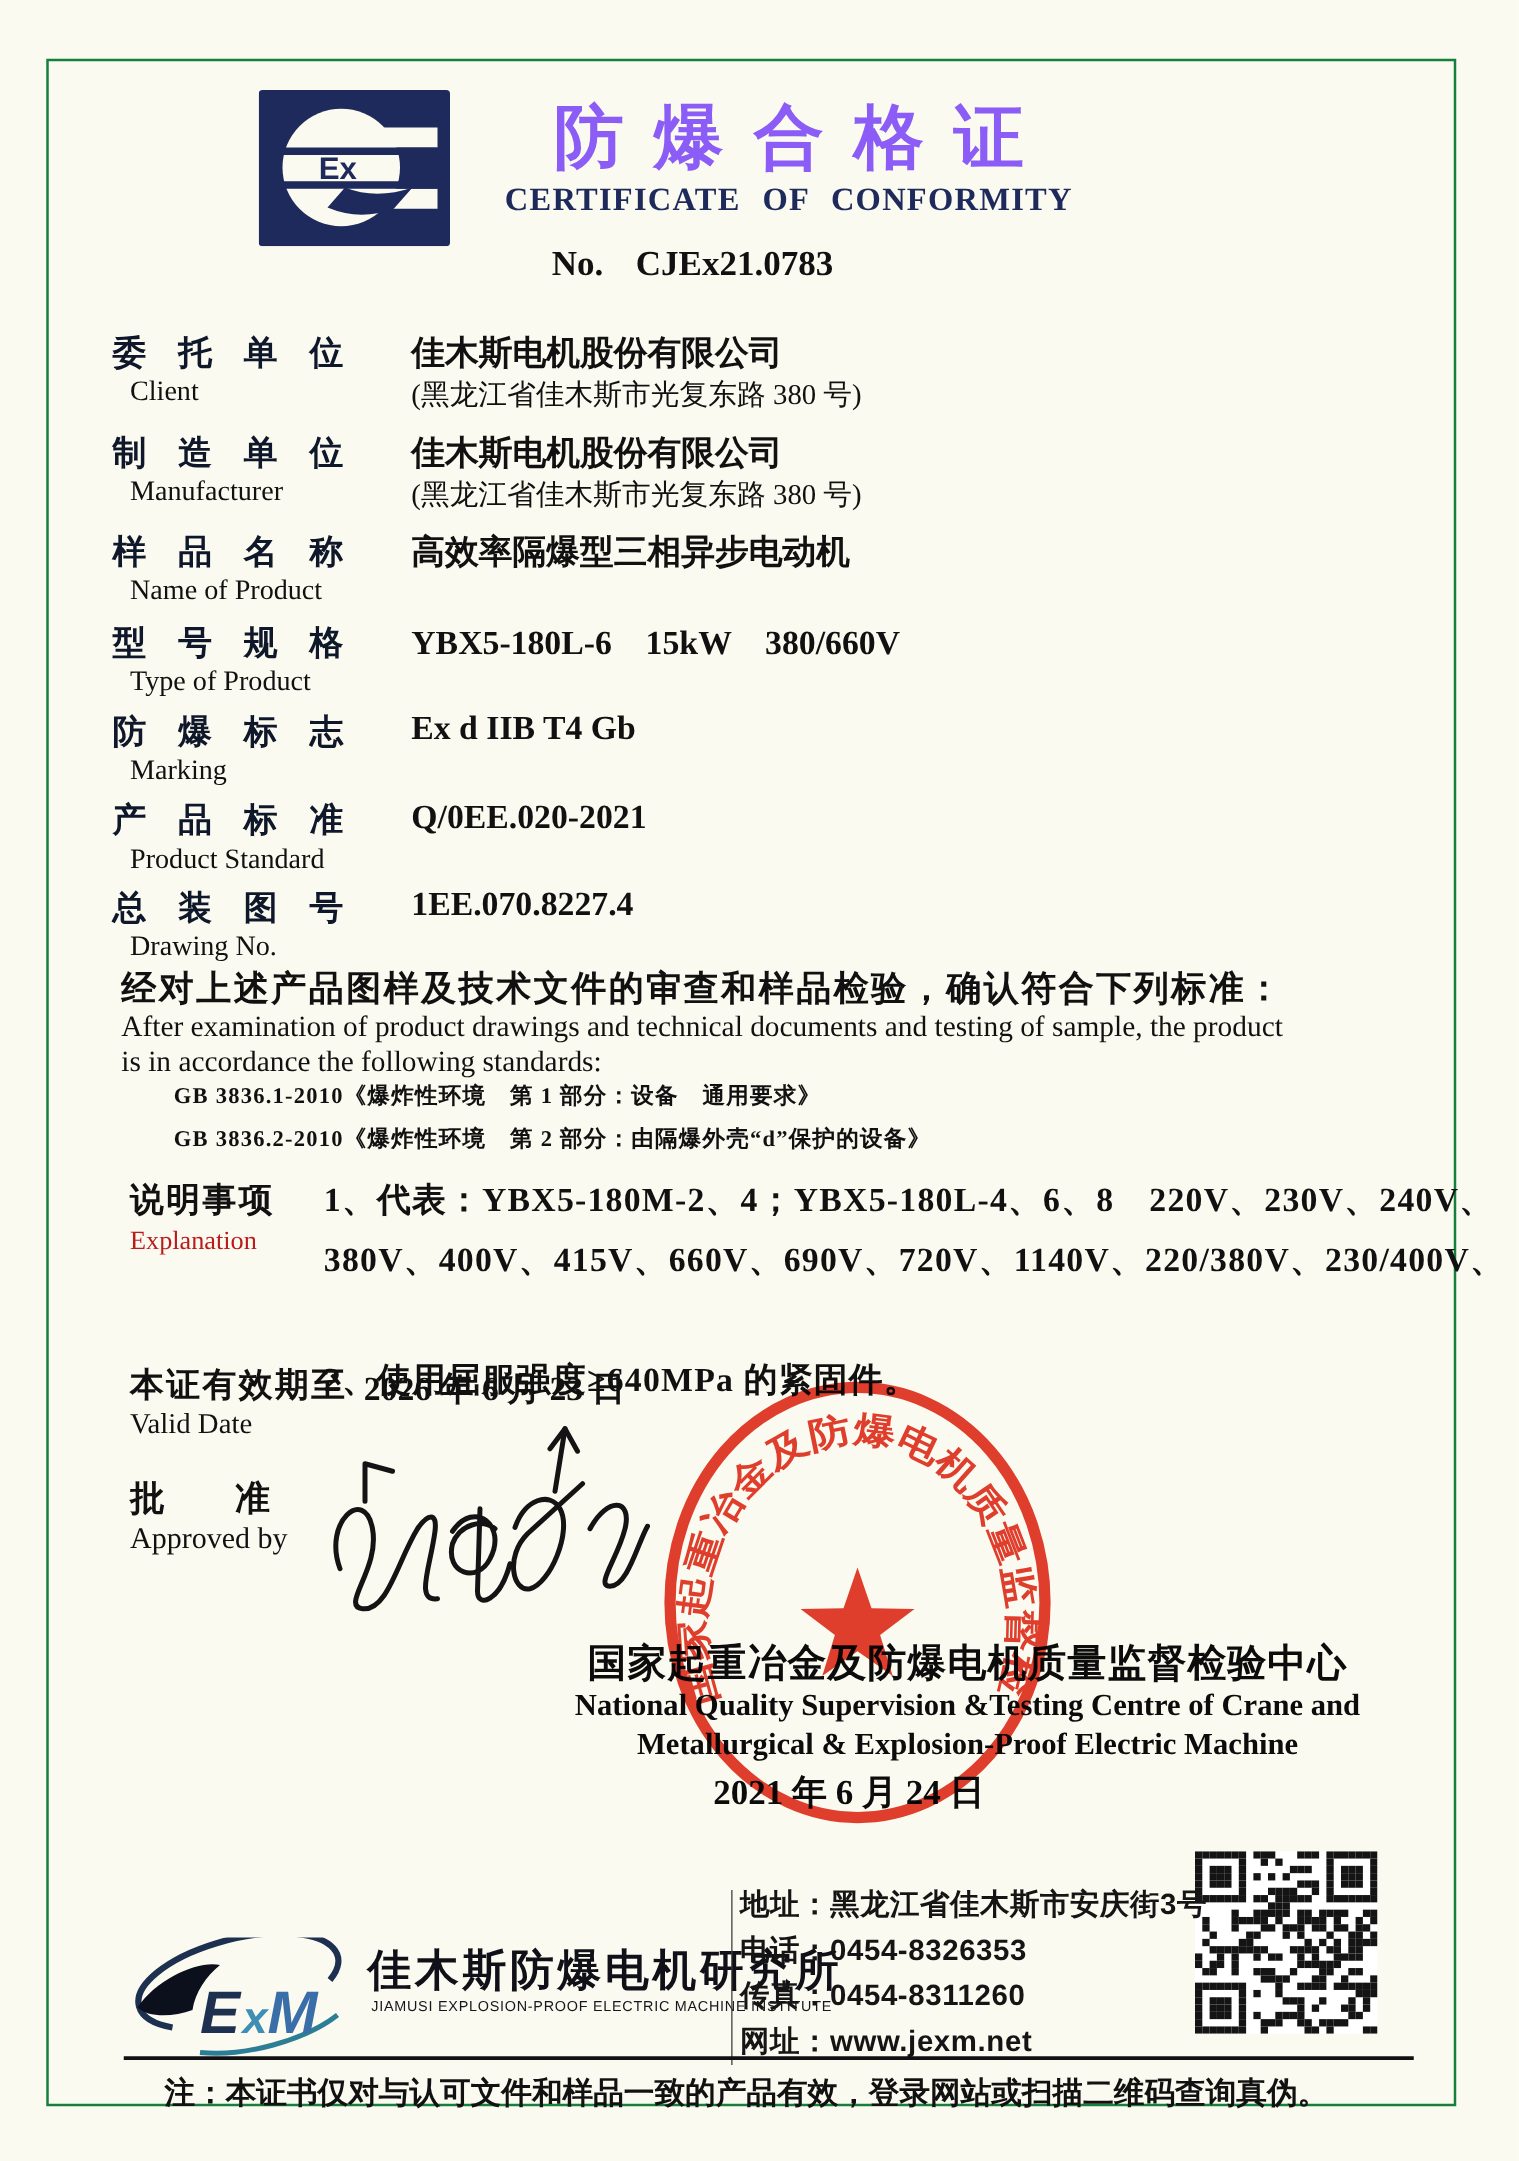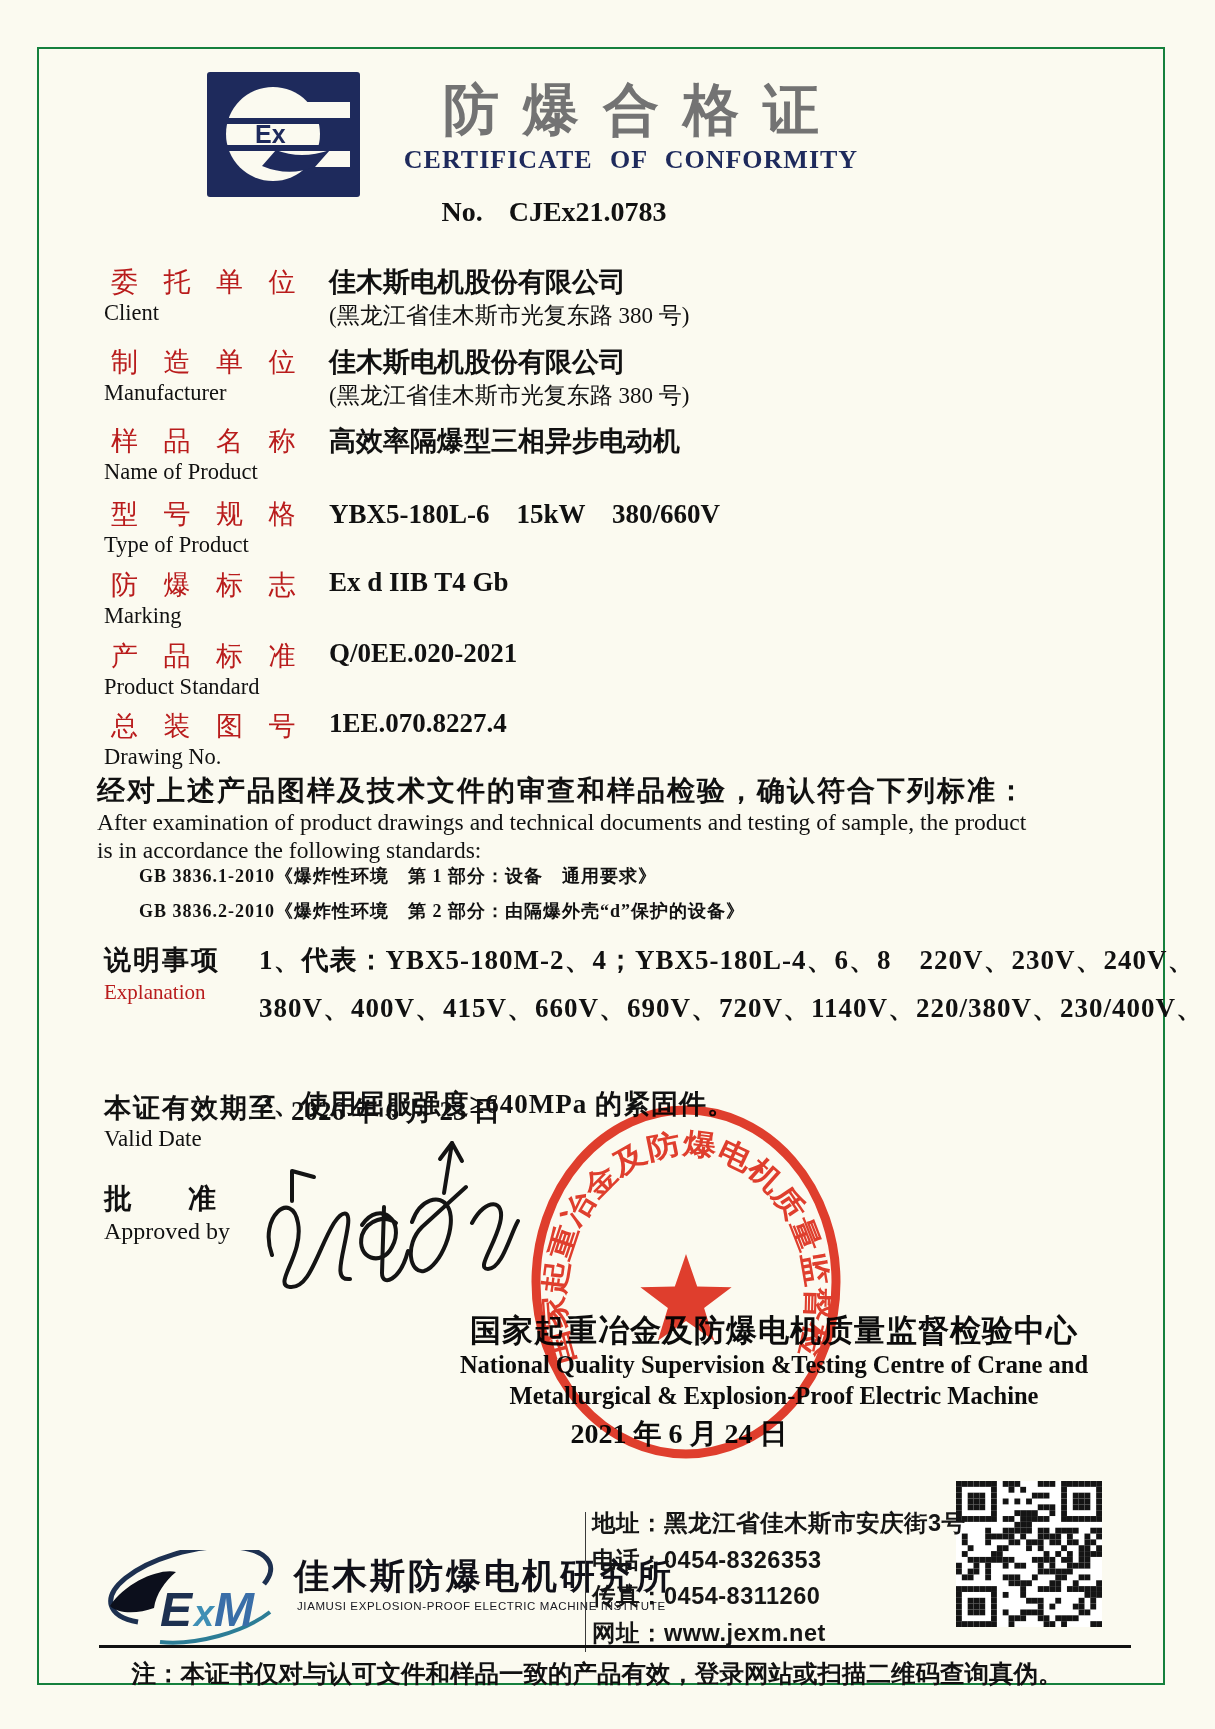--- a/index.html
+++ b/index.html
@@ -10,37 +10,37 @@
     color:#151515;overflow:hidden;
   }
   .abs{position:absolute;}
   .frame{
     position:absolute;left:37px;top:47px;width:1124px;height:1634px;
     border:2px solid #15803d;background:#fbfaf0;
   }
   .title-cn{
     left:352px;top:24px;width:480px;text-align:center;white-space:nowrap;
     font-family:Liberation Mono, monospace;font-weight:bold;
-    font-size:56px;color:#737373;letter-spacing:24px;text-indent:24px;
+    font-size:56px;color:#8b5cf6;letter-spacing:24px;text-indent:24px;
   }
   .title-en{
     left:352px;top:96px;width:480px;text-align:center;white-space:nowrap;
     font-family:"Liberation Serif", serif;font-weight:bold;
     font-size:26px;color:#1e2a5c;word-spacing:10px;letter-spacing:1px;
   }
   .no-line{
     left:0;top:147px;width:1030px;text-align:center;
     font-size:28px;font-weight:600;color:#111;
   }
   .no-line .gap{display:inline-block;width:26px;}
   .frow{left:0;top:0;width:1100px;}
   .flabel{
-    position:absolute;left:72px;top:0;white-space:nowrap;
-    font-family:"Liberation Sans", sans-serif;font-weight:normal;
-    font-size:27px;letter-spacing:9px;color:#b91c1c;
+    position:absolute;left:51px;top:0;white-space:nowrap;
+    font-family:"Liberation Sans", sans-serif;font-weight:bold;
+    font-size:27px;letter-spacing:9px;color:#0f172a;
   }
   .flabel-en{
     position:absolute;left:65px;top:36px;white-space:nowrap;
     font-family:"Liberation Serif", serif;font-size:22.5px;color:#111;
   }
   .fval{
     position:absolute;left:290px;top:0;white-space:nowrap;
     font-size:27px;font-weight:600;color:#111;
   }
   .fval2{

